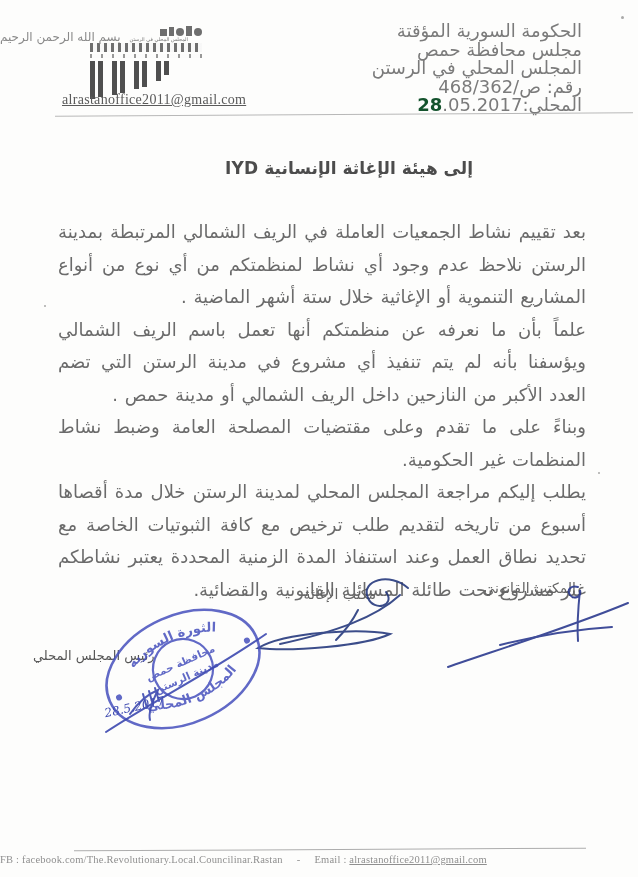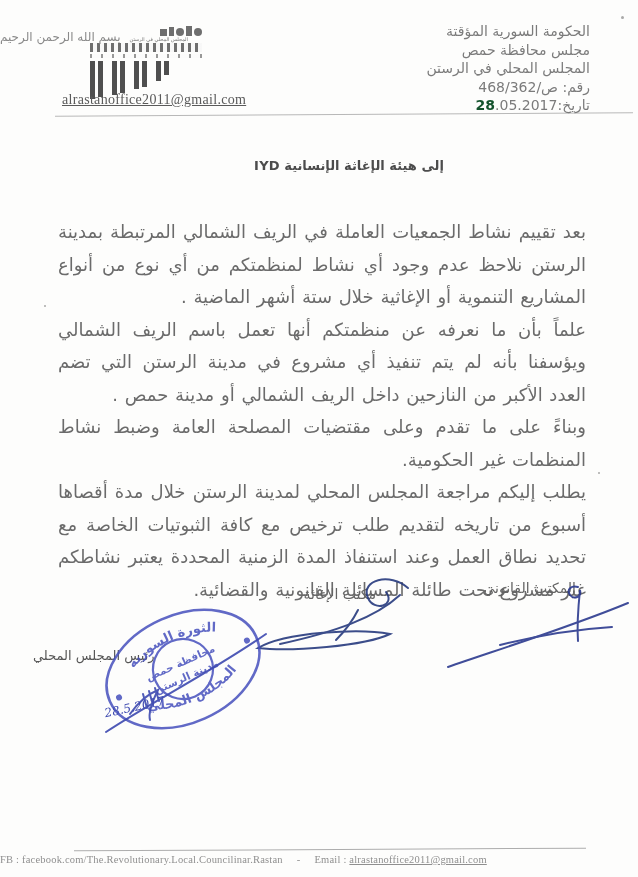--- a/index.html
+++ b/index.html
@@ -21,27 +21,27 @@
     background:repeating-linear-gradient(90deg,#555 0 2px,#fafafa 2px 11px);opacity:.6;}
   .logo-bars{display:flex;align-items:flex-start;gap:9px;margin-left:2px;}
   .logo-bars .pair{display:flex;gap:3px;}
   .logo-bars .bar{width:5px;background:#303030;opacity:.85;}
   .lh-email{
     position:absolute;left:62px;top:92px;font-family:"Liberation Serif","DejaVu Serif",serif;
     font-size:14px;color:#5a5a5a;text-decoration:underline;letter-spacing:.3px;
   }
   .head-rule{position:absolute;left:55px;top:114px;width:578px;height:1px;background:#b8b8b8;transform:rotate(-.35deg);}
   .basmala{position:absolute;left:0;right:0;top:30px;text-align:left;font-size:12px;color:#8a8a8a;direction:rtl;}
-  .gov-block{position:absolute;right:48px;top:22px;text-align:right;direction:rtl;font-size:14px;line-height:18.5px;color:#7b7b7b;}
+  .gov-block{position:absolute;right:56px;top:22px;text-align:right;direction:rtl;font-size:18px;line-height:18.5px;color:#7b7b7b;}
   .gov-block .num-line{direction:rtl;}
   .date-day{font-weight:bold;color:#14532d;}
   
   .title{
     position:absolute;left:60px;right:0;top:158px;text-align:center;
-    direction:rtl;font-size:13px;font-weight:bold;color:#4c4c4c;letter-spacing:.2px;
+    direction:rtl;font-size:17px;font-weight:bold;color:#4c4c4c;letter-spacing:.2px;
   }
   .body-block{position:absolute;right:52px;top:216px;width:528px;direction:rtl;}
   .body-block p{
     margin:0;text-align:justify;text-justify:inter-word;
     font-size:18px;line-height:32.5px;color:#6b6b6b;word-spacing:1px;
   }
   .closing{position:absolute;left:60px;right:0;top:548px;text-align:center;direction:rtl;font-size:14px;color:#666;}
   
   .sig-label{position:absolute;direction:rtl;font-size:14px;color:#636363;white-space:nowrap;}
   .label-relief{right:262px;top:586px;}
@@ -102,21 +102,21 @@
   <div class="lh-email">alrastanoffice2011@gmail.com</div>
   <div class="head-rule"></div>
 
   <div class="basmala">بسم الله الرحمن الرحيم</div>
 
   <div class="gov-block">
     <div>الحكومة السورية المؤقتة</div>
     <div>مجلس محافظة حمص</div>
     <div>المجلس المحلي في الرستن</div>
     <div class="num-line">رقم: ص/468/362</div>
-    <div class="num-line"><span>تاريخ:</span><bdo dir="ltr"><span class="date-day">28</span><span>.05.2017</span></bdo></div>
+    <div class="num-line"><span>المحلي:</span><bdo dir="ltr"><span class="date-day">28</span><span>.05.2017</span></bdo></div>
   </div>
 
   <div class="title">إلى هيئة الإغاثة الإنسانية IYD</div>
 
   <div class="body-block">
     <p>بعد تقييم نشاط الجمعيات العاملة في الريف الشمالي المرتبطة بمدينة الرستن نلاحظ عدم وجود أي نشاط لمنظمتكم من أي نوع من أنواع المشاريع التنموية أو الإغاثية خلال ستة أشهر الماضية .</p>
     <p>علماً بأن ما نعرفه عن منظمتكم أنها تعمل باسم الريف الشمالي ويؤسفنا بأنه لم يتم تنفيذ أي مشروع في مدينة الرستن التي تضم العدد الأكبر من النازحين داخل الريف الشمالي أو مدينة حمص .</p>
     <p>وبناءً على ما تقدم وعلى مقتضيات المصلحة العامة وضبط نشاط المنظمات غير الحكومية.</p>
     <p>يطلب إليكم مراجعة المجلس المحلي لمدينة الرستن خلال مدة أقصاها أسبوع من تاريخه لتقديم طلب ترخيص مع كافة الثبوتيات الخاصة مع تحديد نطاق العمل وعند استنفاذ المدة الزمنية المحددة يعتبر نشاطكم غير مشروع تحت طائلة المسائلة القانونية والقضائية.</p>
   </div>

